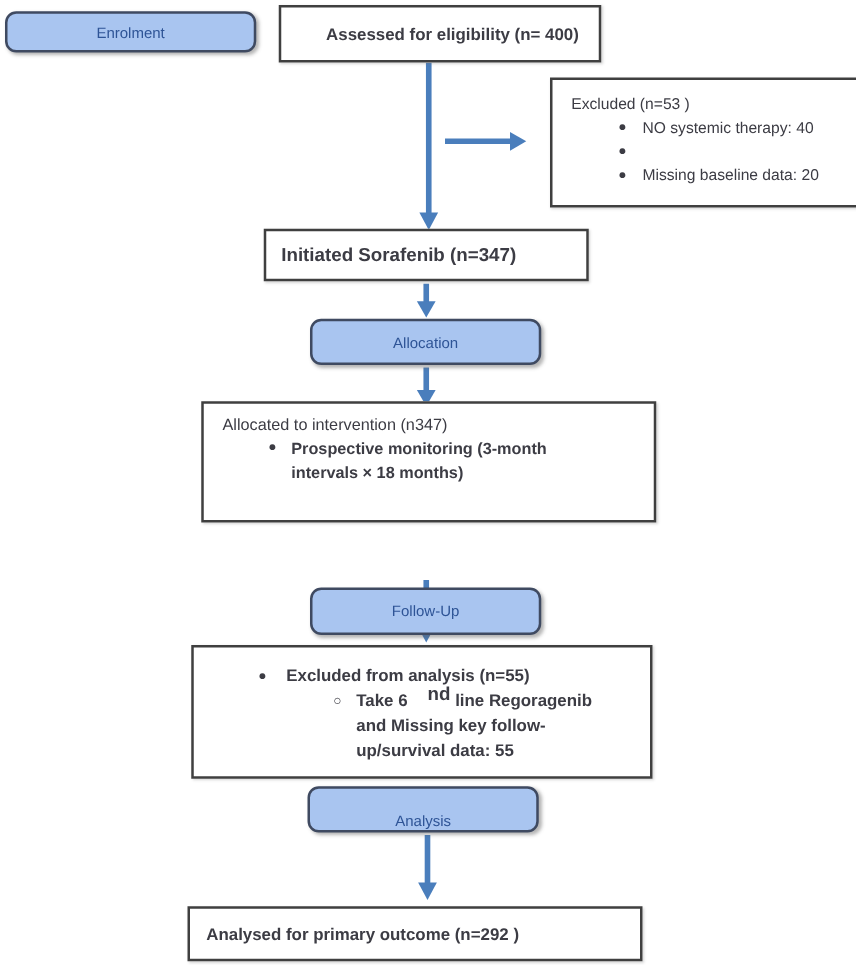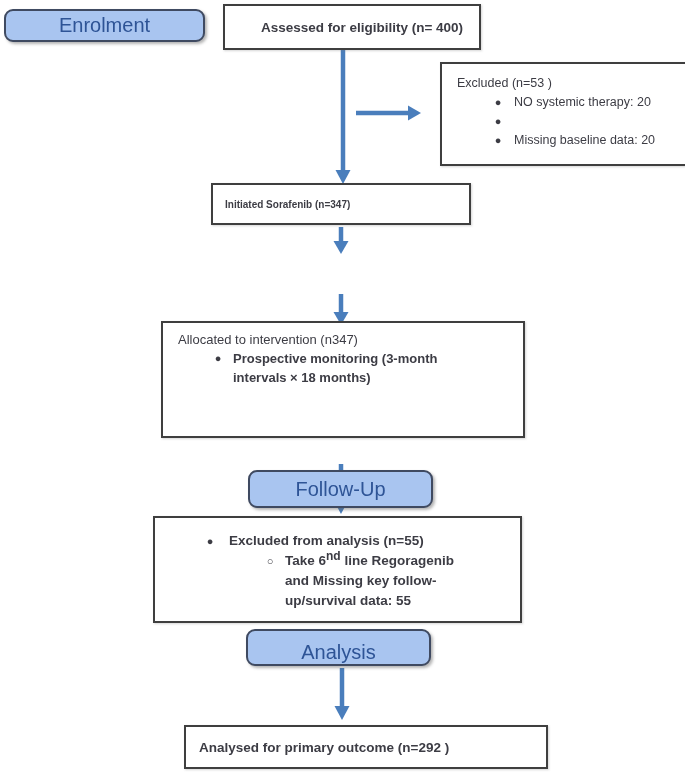--- a/index.html
+++ b/index.html
@@ -23,58 +23,58 @@
   svg.arrows line{stroke:var(--arrow);stroke-width:4.5;}
   svg.arrows polygon{fill:var(--arrow);}
 
   .stage{
     position:absolute;
     background:var(--stage-fill);
     border:2px solid var(--stage-border);
     border-radius:9px;
     display:flex;align-items:center;justify-content:center;
     color:var(--stage-text);
-    font-size:20px;
+    font-size:12px;
     box-shadow:2px 2px 3px rgba(90,90,90,.45);
     box-sizing:border-box;
   }
   .wbox{
     position:absolute;
     background:#ffffff;
     border:2px solid var(--box-border);
     box-sizing:border-box;
     box-shadow:1px 1px 2px rgba(120,120,120,.3);
   }
   .center-text{display:flex;align-items:center;justify-content:center;padding-left:20px;}
   .left-text{display:flex;align-items:center;}
   .bold{font-weight:bold;}
 
   .enrolment{left:4px;top:9px;width:201px;height:33px;}
   .assessed{left:223px;top:4px;width:258px;height:46px;font-size:13.5px;font-weight:bold;}
   .excluded1{left:440px;top:62px;width:289px;height:104px;font-size:12.5px;padding-top:12px;}
   .excluded1 .hdr{padding-left:15px;margin-bottom:3px;}
   .excluded1 .b-row{display:flex;padding-left:40px;line-height:19px;}
   .excluded1 .b-marker{width:32px;text-align:center;font-size:11px;}
-  .initiated{left:211px;top:183px;width:260px;height:42px;font-size:10px;font-weight:bold;padding-left:12px;}
+  .initiated{left:211px;top:183px;width:260px;height:42px;font-size:15px;font-weight:bold;padding-left:12px;}
   .allocation{left:248px;top:255px;width:185px;height:37px;}
-  .allocated{left:161px;top:321px;width:364px;height:117px;font-size:13px;padding-top:9px;}
+  .allocated{left:161px;top:321px;width:364px;height:97px;font-size:13px;padding-top:9px;}
   .allocated .line1{padding-left:15px;margin-bottom:2px;}
   .allocated .b-row{display:flex;padding-left:40px;line-height:19px;}
   .allocated .b-marker{width:30px;text-align:center;font-size:11px;}
   .allocated .b-text{width:232px;font-weight:bold;}
   .followup{left:248px;top:424px;width:185px;height:38px;margin-top:46px;}
   .excluded2{left:153px;top:516px;width:369px;height:107px;font-size:13.5px;padding-top:13px;}
   .excluded2 .b-row{display:flex;padding-left:36px;line-height:20px;}
   .excluded2 .b-marker{width:38px;text-align:center;font-size:11px;}
   .excluded2 .s-row{display:flex;padding-left:100px;line-height:20px;}
   .excluded2 .s-marker{width:30px;text-align:center;font-size:11px;}
   .excluded2 .s-text{width:195px;font-weight:bold;}
-  sup{font-size:12px;line-height:0;}
+  sup{font-size:15px;line-height:0;margin-left:16px;}
   .analysis{left:246px;top:629px;width:185px;height:37px;align-items:flex-end;}
-  .final{left:184px;top:725px;width:364px;height:44px;font-size:13.5px;font-weight:bold;padding-left:13px;}
+  .final{left:150px;top:725px;width:364px;height:44px;font-size:13.5px;font-weight:bold;padding-left:13px;}
 </style>
 </head>
 <body>
 
 <div class="canvas">
 
   <svg class="arrows" width="685" height="772" viewBox="0 0 685 772">
     <g>
       <line x1="343" y1="50" x2="343" y2="173"></line>
       <polygon points="343,184 335.5,170 350.5,170"></polygon>
@@ -106,35 +106,38 @@
   </div>
 
   <div class="wbox assessed center-text">
     <span>Assessed for eligibility (n= 400)</span>
   </div>
 
   <div class="wbox excluded1">
     <div class="hdr">Excluded (n=53 )</div>
     <div class="b-row">
       <span class="b-marker">●</span>
-      <span>NO systemic therapy: 20</span>
+      <span>NO systemic therapy: 40</span>
     </div>
     <div class="b-row">
       <span class="b-marker">●</span>
     </div>
     <div class="b-row">
       <span class="b-marker">●</span>
       <span>Missing baseline data: 20</span>
     </div>
   </div>
 
   <div class="wbox initiated left-text">
     <span>Initiated Sorafenib (n=347)</span>
   </div>
 
+  <div class="stage allocation">
+    <span>Allocation</span>
+  </div>
 
   <div class="wbox allocated">
     <div class="line1">Allocated to intervention (n347)</div>
     <div class="b-row">
       <span class="b-marker">●</span>
       <span class="b-text">Prospective monitoring (3-month intervals × 18 months)</span>
     </div>
   </div>
 
   <div class="stage followup">

